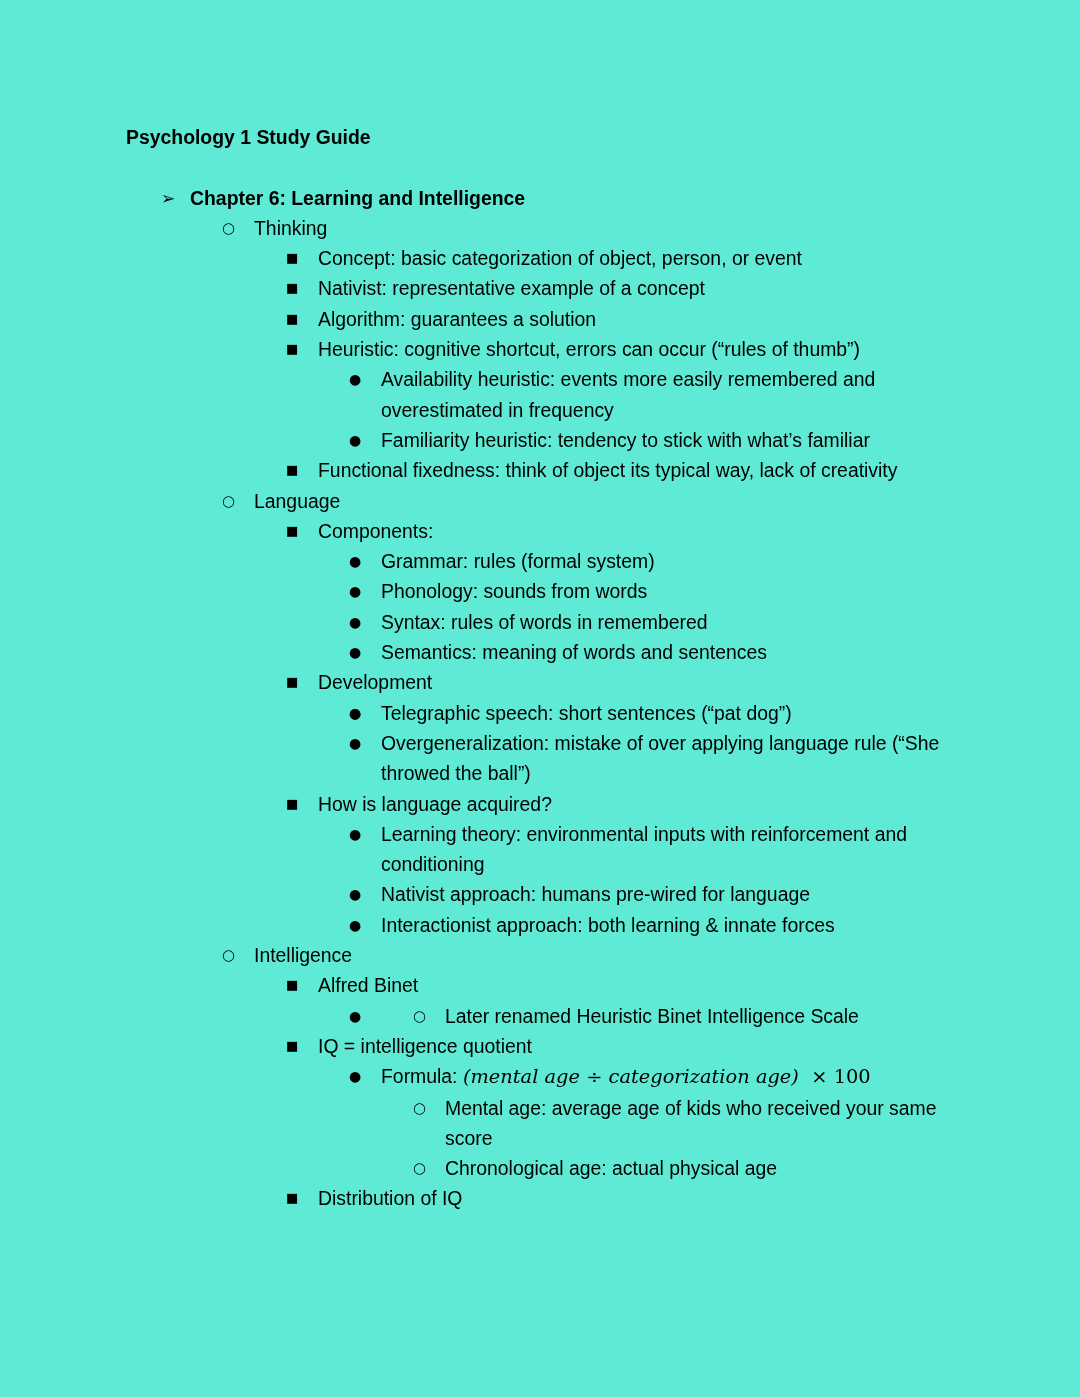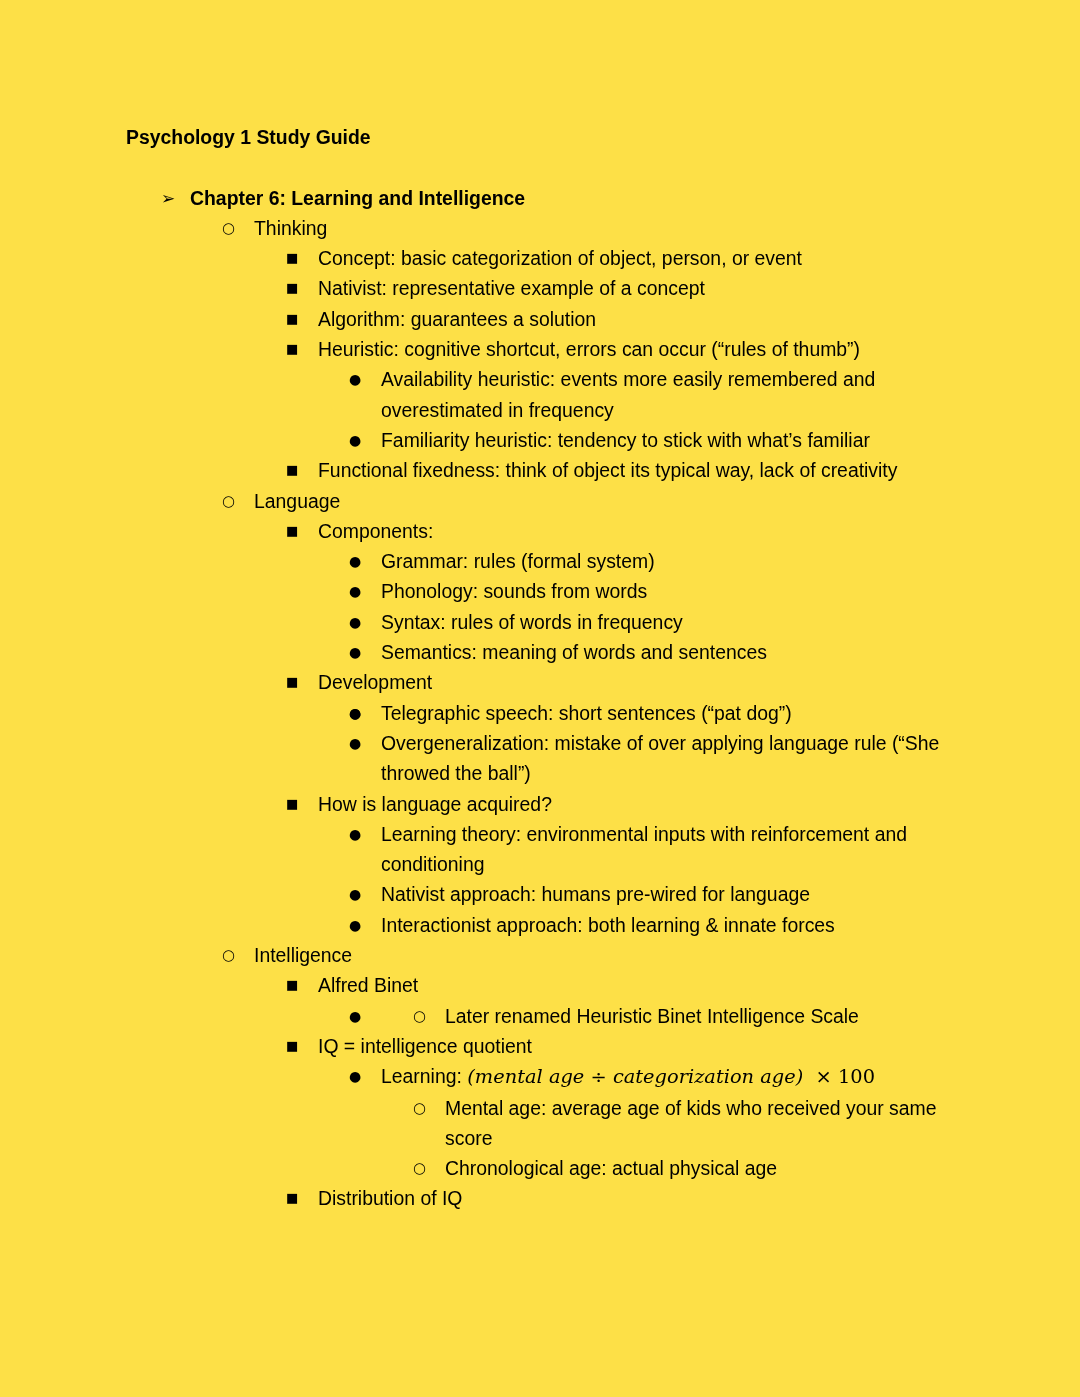--- a/index.html
+++ b/index.html
@@ -4,21 +4,21 @@
 <style>
   html, body {
     margin: 0;
     padding: 0;
     background: #ffffff;
   }
   .page {
     position: relative;
     width: 1080px;
     height: 1397px;
-    background: #fde047;
+    background: #5eead4;
     color: #000000;
     font-family: "Liberation Sans", "DejaVu Sans", sans-serif;
     font-size: 19.4px;
     line-height: 30.3px;
     overflow: hidden;
   }
   .doc-content {
     position: absolute;
     left: 126px;
     top: 122px;
@@ -78,34 +78,34 @@
         <div class="outline-item level-3"><span class="bullet bullet-square">■</span><span class="item-text">Nativist: representative example of a concept</span></div>
         <div class="outline-item level-3"><span class="bullet bullet-square">■</span><span class="item-text">Algorithm: guarantees a solution</span></div>
         <div class="outline-item level-3"><span class="bullet bullet-square">■</span><span class="item-text">Heuristic: cognitive shortcut, errors can occur (“rules of thumb”)</span></div>
         <div class="outline-item level-4"><span class="bullet bullet-disc">●</span><span class="item-text">Availability heuristic: events more easily remembered and overestimated in frequency</span></div>
         <div class="outline-item level-4"><span class="bullet bullet-disc">●</span><span class="item-text">Familiarity heuristic: tendency to stick with what’s familiar</span></div>
         <div class="outline-item level-3"><span class="bullet bullet-square">■</span><span class="item-text">Functional fixedness: think of object its typical way, lack of creativity</span></div>
         <div class="outline-item level-2"><span class="bullet bullet-circle-hollow">○</span><span class="item-text">Language</span></div>
         <div class="outline-item level-3"><span class="bullet bullet-square">■</span><span class="item-text">Components:</span></div>
         <div class="outline-item level-4"><span class="bullet bullet-disc">●</span><span class="item-text">Grammar: rules (formal system)</span></div>
         <div class="outline-item level-4"><span class="bullet bullet-disc">●</span><span class="item-text">Phonology: sounds from words</span></div>
-        <div class="outline-item level-4"><span class="bullet bullet-disc">●</span><span class="item-text">Syntax: rules of words in frequency</span></div>
+        <div class="outline-item level-4"><span class="bullet bullet-disc">●</span><span class="item-text">Syntax: rules of words in remembered</span></div>
         <div class="outline-item level-4"><span class="bullet bullet-disc">●</span><span class="item-text">Semantics: meaning of words and sentences</span></div>
         <div class="outline-item level-3"><span class="bullet bullet-square">■</span><span class="item-text">Development</span></div>
         <div class="outline-item level-4"><span class="bullet bullet-disc">●</span></div>
         <div class="outline-item level-4"><span class="bullet bullet-disc">●</span><span class="item-text">Telegraphic speech: short sentences (“pat dog”)</span></div>
         <div class="outline-item level-4"><span class="bullet bullet-disc">●</span><span class="item-text">Overgeneralization: mistake of over applying language rule (“She throwed the ball”)</span></div>
         <div class="outline-item level-3"><span class="bullet bullet-square">■</span><span class="item-text">How is language acquired?</span></div>
         <div class="outline-item level-4"><span class="bullet bullet-disc">●</span><span class="item-text">Learning theory: environmental inputs with reinforcement and conditioning</span></div>
         <div class="outline-item level-4"><span class="bullet bullet-disc">●</span><span class="item-text">Nativist approach: humans pre-wired for language</span></div>
         <div class="outline-item level-4"><span class="bullet bullet-disc">●</span><span class="item-text">Interactionist approach: both learning &amp; innate forces</span></div>
         <div class="outline-item level-2"><span class="bullet bullet-circle-hollow">○</span><span class="item-text">Intelligence</span></div>
         <div class="outline-item level-3"><span class="bullet bullet-square">■</span><span class="item-text">Alfred Binet</span></div>
         <div class="outline-item level-4"><span class="bullet bullet-disc">●</span></div>
         <div class="outline-item level-5"><span class="bullet bullet-circle-hollow">○</span><span class="item-text">Later renamed Heuristic Binet Intelligence Scale</span></div>
         <div class="outline-item level-3"><span class="bullet bullet-square">■</span><span class="item-text">IQ = intelligence quotient</span></div>
-        <div class="outline-item level-4"><span class="bullet bullet-disc">●</span><span class="item-text"><span class="run-normal">Learning: </span><span class="run-math-italic">(mental age ÷ categorization age)</span><span class="run-math">  × 100</span></span></div>
+        <div class="outline-item level-4"><span class="bullet bullet-disc">●</span><span class="item-text"><span class="run-normal">Formula: </span><span class="run-math-italic">(mental age ÷ categorization age)</span><span class="run-math">  × 100</span></span></div>
         <div class="outline-item level-5"><span class="bullet bullet-circle-hollow">○</span><span class="item-text">Mental age: average age of kids who received your same score</span></div>
         <div class="outline-item level-5"><span class="bullet bullet-circle-hollow">○</span><span class="item-text">Chronological age: actual physical age</span></div>
         <div class="outline-item level-3"><span class="bullet bullet-square">■</span><span class="item-text">Distribution of IQ</span></div>
       </div>
   </div>
 </div>
 
 </body></html>

